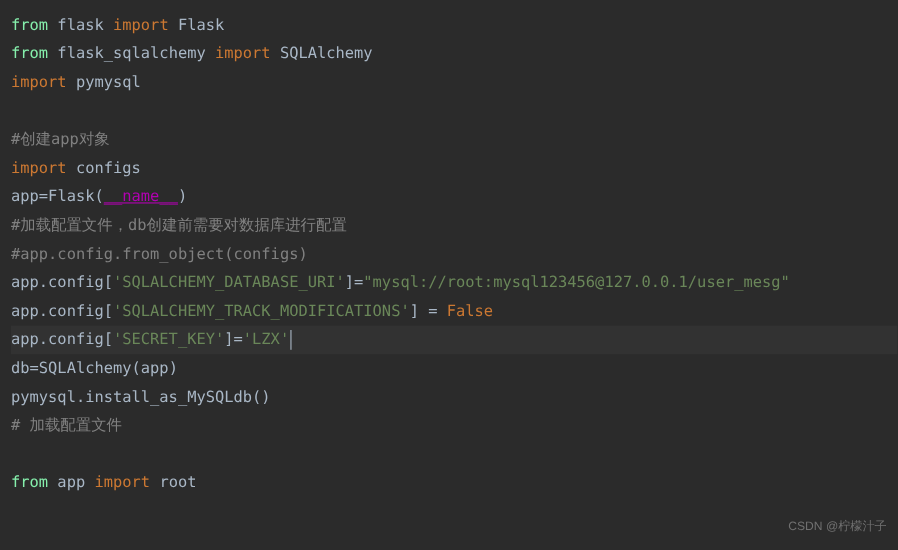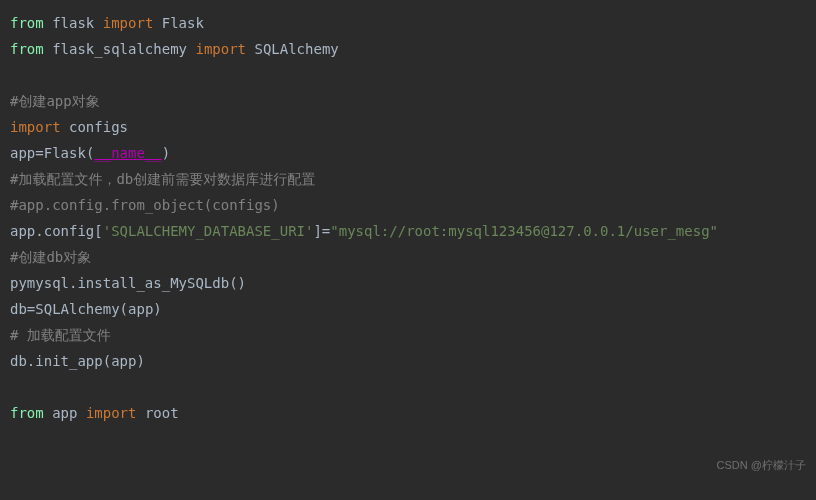--- a/index.html
+++ b/index.html
@@ -38,42 +38,43 @@
     .caret {
       display: inline-block;
       width: 1px;
       height: 18px;
       background-color: #a9b7c6;
       vertical-align: middle;
       margin-left: 1px;
     }
     .watermark {
       position: absolute;
-      bottom: 22px;
+      bottom: 8px;
       right: 10px;
       font-size: 11px;
       color: #707070;
       font-family: sans-serif;
     }
   </style>
 </head>
 <body>
 
 <div>
   <div class="line"><span class="kw-from">from</span> <span class="module">flask</span> <span class="kw-import">import</span> <span class="class-name">Flask</span></div>
   <div class="line"><span class="kw-from">from</span> <span class="module">flask_sqlalchemy</span> <span class="kw-import">import</span> <span class="class-name">SQLAlchemy</span></div>
+  <div class="line"><span class="kw-import">import</span> <span class="module">pymysql</span></div>
   <div class="line"></div>
   <div class="line"><span class="comment">#创建app对象</span></div>
   <div class="line"><span class="kw-import">import</span> <span class="module">configs</span></div>
   <div class="line"><span class="identifier">app</span><span>=</span><span class="identifier">Flask</span><span>(</span><span class="dunder">__name__</span><span>)</span></div>
   <div class="line"><span class="comment">#加载配置文件，db创建前需要对数据库进行配置</span></div>
   <div class="line"><span class="comment">#app.config.from_object(configs)</span></div>
   <div class="line"><span class="identifier">app.config[</span><span class="string">'SQLALCHEMY_DATABASE_URI'</span><span class="identifier">]=</span><span class="string">"mysql://root:mysql123456@127.0.0.1/user_mesg"</span></div>
-  <div class="line"><span class="comment">#创建db对象</span></div>
+  <div class="line"><span class="identifier">app.config[</span><span class="string">'SQLALCHEMY_TRACK_MODIFICATIONS'</span><span class="identifier">] = </span><span class="kw-false">False</span></div>
+  <div class="line caret-line"><span class="identifier">app.config[</span><span class="string">'SECRET_KEY'</span><span class="identifier">]=</span><span class="string">'LZX'</span><span class="caret"></span></div>
+  <div class="line"><span class="identifier">db</span><span>=</span><span class="identifier">SQLAlchemy</span><span>(app)</span></div>
   <div class="line"><span class="identifier">pymysql.install_as_MySQLdb()</span></div>
-  <div class="line"><span class="identifier">db</span><span>=</span><span class="identifier">SQLAlchemy</span><span>(app)</span></div>
   <div class="line"><span class="comment"># 加载配置文件</span></div>
-  <div class="line"><span class="identifier">db.init_app(app)</span></div>
   <div class="line"></div>
   <div class="line"><span class="kw-from">from</span> <span class="module">app</span> <span class="kw-import">import</span> <span class="module">root</span></div>
 </div>
 
 <div class="watermark">CSDN @柠檬汁子</div>
 
 </body></html>

